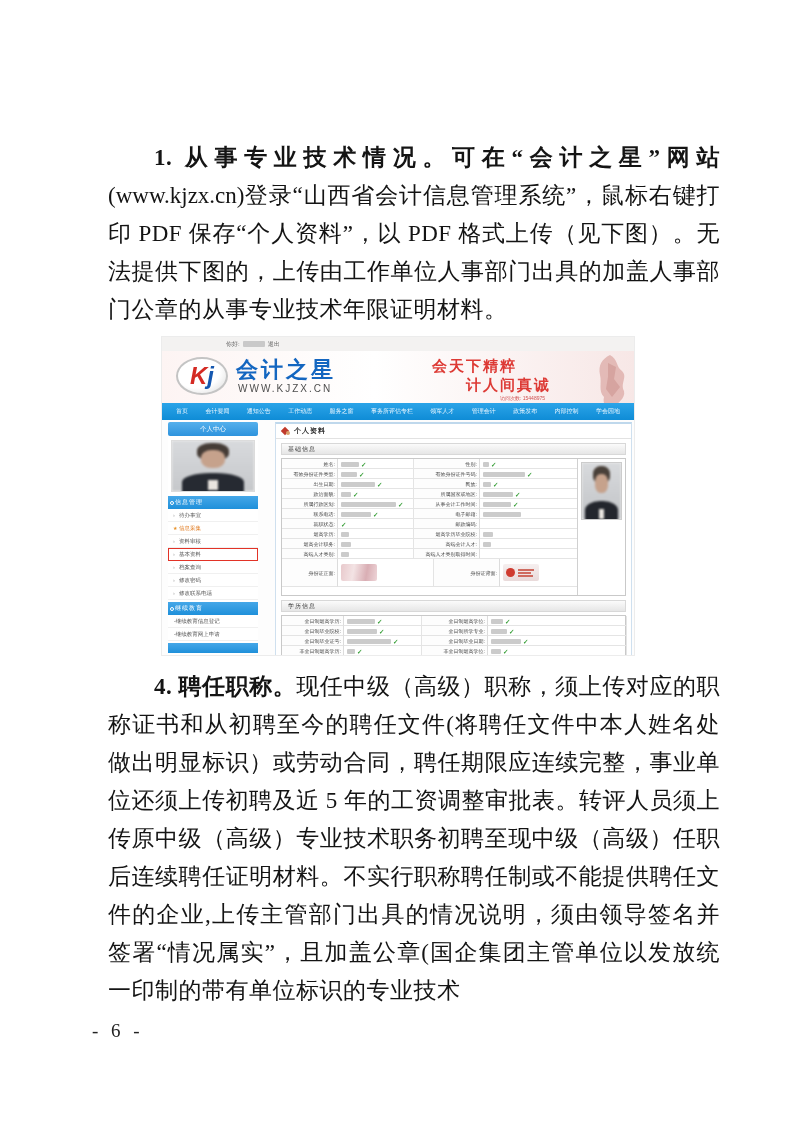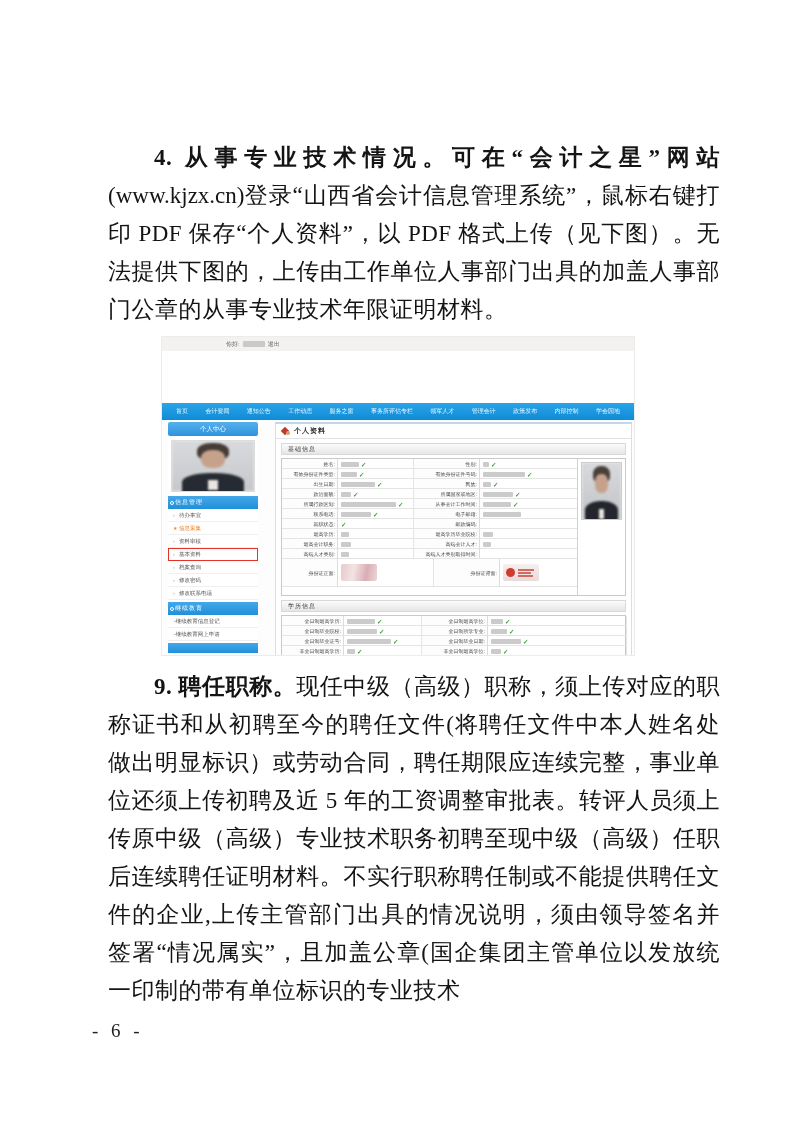--- a/index.html
+++ b/index.html
@@ -101,32 +101,44 @@
   .idfront{background:linear-gradient(100deg,#e8c9cc 0%,#f3e3e4 35%,#d9aeb4 70%,#eed5d8 100%);}
   .idback{position:relative;background:linear-gradient(#f6efef,#e9dada);}
   .idback .emblem{position:absolute;left:3px;top:4px;width:9px;height:9px;border-radius:50%;background:#cf3b30;}
   .idback .line{position:absolute;left:15px;height:1.5px;background:#cf6b60;}
 </style>
 </head>
 <body>
 
 <div class="page">
 
-  <p class="para" id="para1"><span class="lead">4. 从事专业技术情况。可在“会计之星”网站</span><span class="latin">(www.kjzx.cn)</span><span>登录“山西省会计信息管理系统”，鼠标右键打印 PDF 保存“个人资料”，以 PDF 格式上传（见下图）。无法提供下图的，上传由工作单位人事部门出具的加盖人事部门公章的从事专业技术年限证明材料。</span></p>
+  <p class="para" id="para1"><span class="lead">1. 从事专业技术情况。可在“会计之星”网站</span><span class="latin">(www.kjzx.cn)</span><span>登录“山西省会计信息管理系统”，鼠标右键打印 PDF 保存“个人资料”，以 PDF 格式上传（见下图）。无法提供下图的，上传由工作单位人事部门出具的加盖人事部门公章的从事专业技术年限证明材料。</span></p>
 
   <figure class="shot">
 
     <div class="topbar">
       <div class="inner">
         <span>你好:</span>
         <span class="redact"></span>
         <span>退出</span>
       </div>
     </div>
 
+    <div class="hd">
+      <div class="logo-oval"><span class="k">K</span><span class="j">j</span></div>
+      <div class="site-name">会计之星</div>
+      <div class="site-url">WWW.KJZX.CN</div>
+      <div class="slogan1">会天下精粹</div>
+      <div class="slogan2">计人间真诚</div>
+      <div class="visits">访问次数: 15448975</div>
+      <svg class="mapsvg" viewBox="0 0 40 60">
+        <path d="M20 2 C28 6 26 14 32 18 C38 24 30 30 34 38 C36 46 26 50 24 56 C18 58 12 52 14 44 C8 38 12 30 10 22 C8 12 12 6 20 2 Z" fill="#dcaaa6" opacity="0.75"></path>
+        <path d="M18 10 L26 14 L24 26 L30 34 L22 44 L16 36 L18 24 Z" fill="#c98e89" opacity="0.5"></path>
+      </svg>
+    </div>
 
     <nav class="nav">
       <span>首页</span>
       <span>会计要闻</span>
       <span>通知公告</span>
       <span>工作动态</span>
       <span>服务之窗</span>
       <span>事务所评估专栏</span>
       <span>领军人才</span>
       <span>管理会计</span>
@@ -267,16 +279,16 @@
               <div class="tl">非全日制最高学历:</div>
               <div class="tv"><span class="pill" style="width: 8px;"></span><span class="chk">✓</span></div>
               <div class="tl">非全日制最高学位:</div>
               <div class="tv"><span class="pill" style="width: 10px;"></span><span class="chk">✓</span></div>
             </div>
         </div>
       </main>
     </div>
   </figure>
 
-  <p class="para" id="para2"><span class="lead">9. 聘任职称。</span><span>现任中级（高级）职称，须上传对应的职称证书和从初聘至今的聘任文件(将聘任文件中本人姓名处做出明显标识）或劳动合同，聘任期限应连续完整，事业单位还须上传初聘及近 5 年的工资调整审批表。转评人员须上传原中级（高级）专业技术职务初聘至现中级（高级）任职后连续聘任证明材料。</span><span class="tailb">不实行职称聘任制或不能提供聘任文件的企业,上传主管部门出具的情况说明，须由领导签名并签署“情况属实”，且加盖公章(国企集团主管单位以发放统一印制的带有单位标识的专业技术</span></p>
+  <p class="para" id="para2"><span class="lead">4. 聘任职称。</span><span>现任中级（高级）职称，须上传对应的职称证书和从初聘至今的聘任文件(将聘任文件中本人姓名处做出明显标识）或劳动合同，聘任期限应连续完整，事业单位还须上传初聘及近 5 年的工资调整审批表。转评人员须上传原中级（高级）专业技术职务初聘至现中级（高级）任职后连续聘任证明材料。</span><span class="tailb">不实行职称聘任制或不能提供聘任文件的企业,上传主管部门出具的情况说明，须由领导签名并签署“情况属实”，且加盖公章(国企集团主管单位以发放统一印制的带有单位标识的专业技术</span></p>
 
   <div class="pagenum">- 6 -</div>
 </div>
 
 </body></html>

